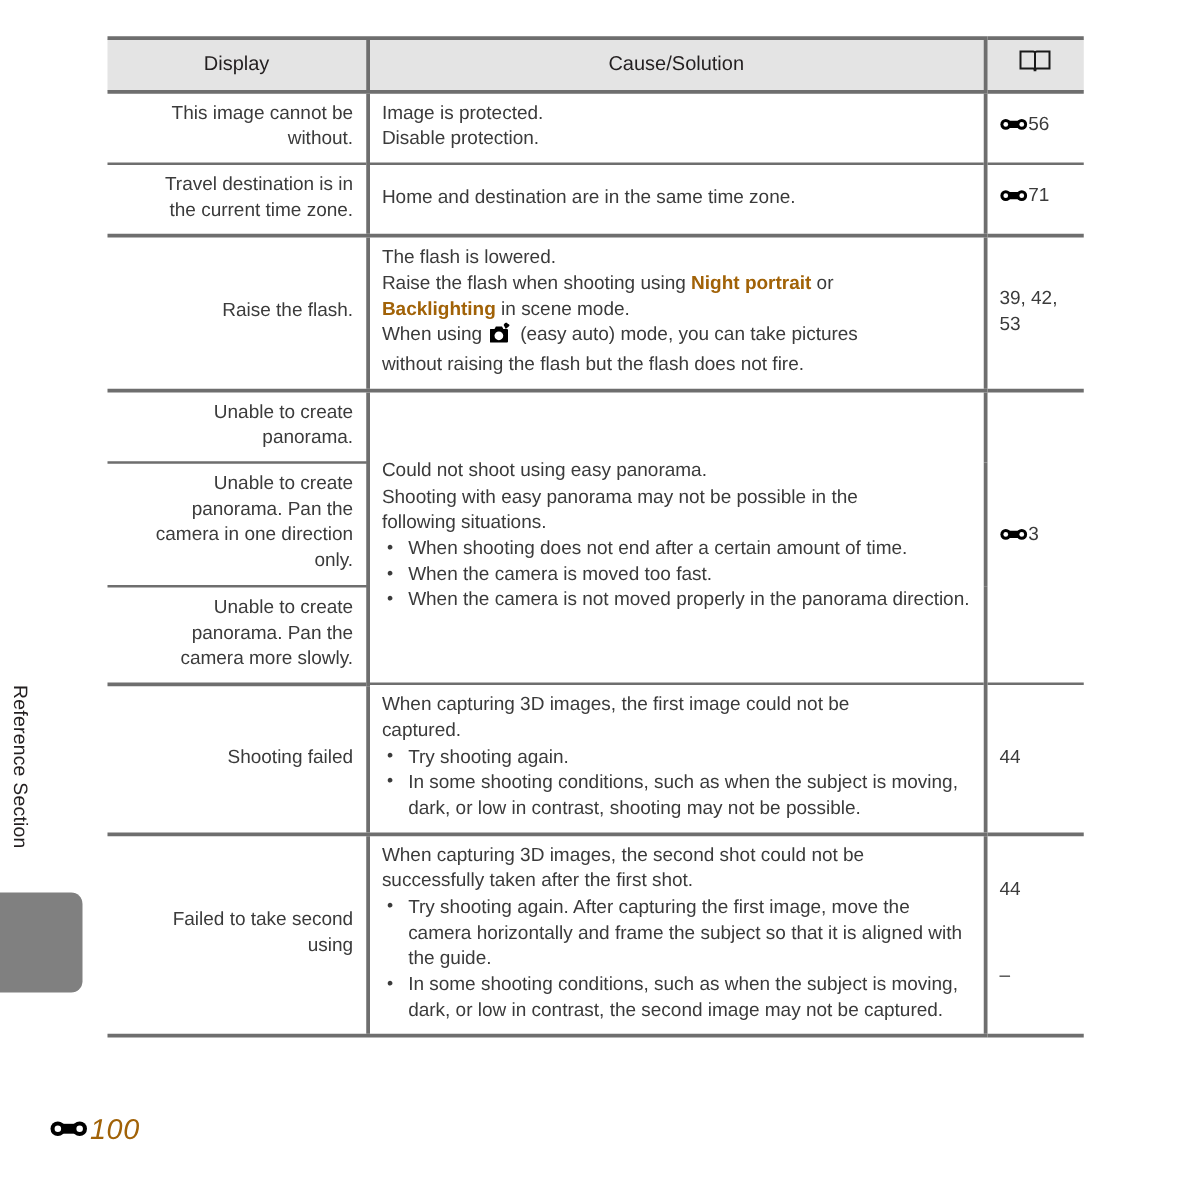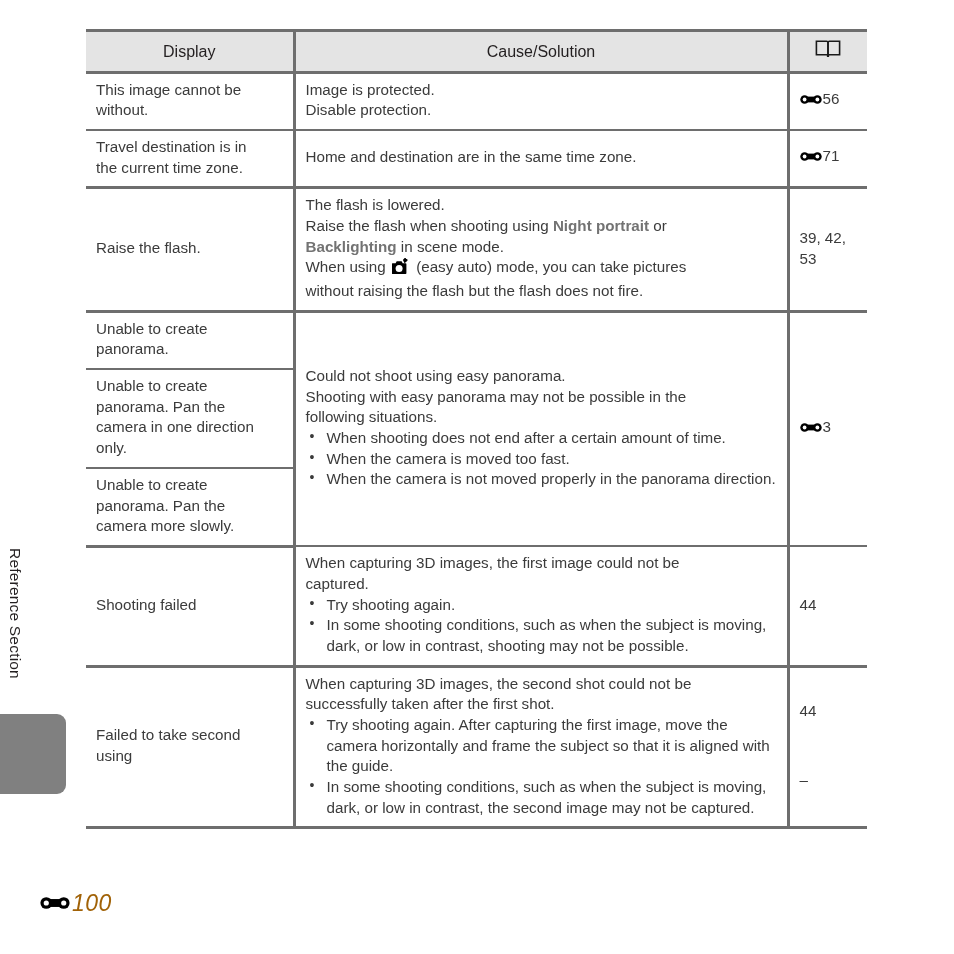--- a/index.html
+++ b/index.html
@@ -85,21 +85,21 @@
     margin-top: 36px;
   }
   #msg-table thead th.sep { border-left: 3px solid #6e6e6e; }
 
   
   #msg-table tbody td { background: #ffffff; }
   #msg-table tbody td.sep      { border-left: 3px solid #6e6e6e; }
   #msg-table tbody tr td       { border-bottom: 3px solid #6e6e6e; }
   #msg-table tbody tr.thin td  { border-bottom: 2px solid #6e6e6e; }
 
-  td.display-cell { text-align: left; }
+  td.display-cell { text-align: right; }
   td.ref-cell     { text-align: left; padding-left: 14px; }
 
   .line { display: block; }
 
   ul.bullets {
     list-style: none;
     margin: 0;
     padding: 0;
   }
   ul.bullets li {
@@ -109,21 +109,21 @@
   }
   ul.bullets li::before {
     content: "\2022";
     position: absolute;
     left: 4px;
     top: -1px;
     font-size: 14px;
     color: #3b3b3b;
   }
 
-  b.strong { font-weight: bold; color: #737373; }
+  b.strong { font-weight: bold; color: #a16207; }
 
   
   .icon-book { display: inline-block; vertical-align: -3px; }
   .icon-ref  { display: inline-block; vertical-align: -2px; margin-right: 1px; }
   .icon-easyauto { display: inline-block; vertical-align: -3px; margin: 0 2px; }
 
   .ref-num { letter-spacing: 0px; }
 
   
   #page-footer {

